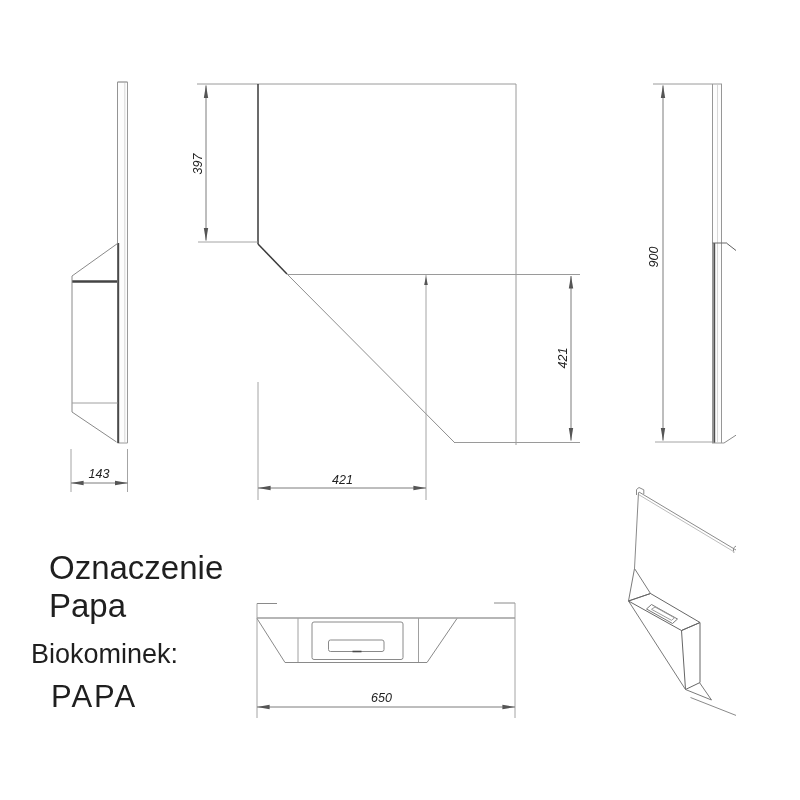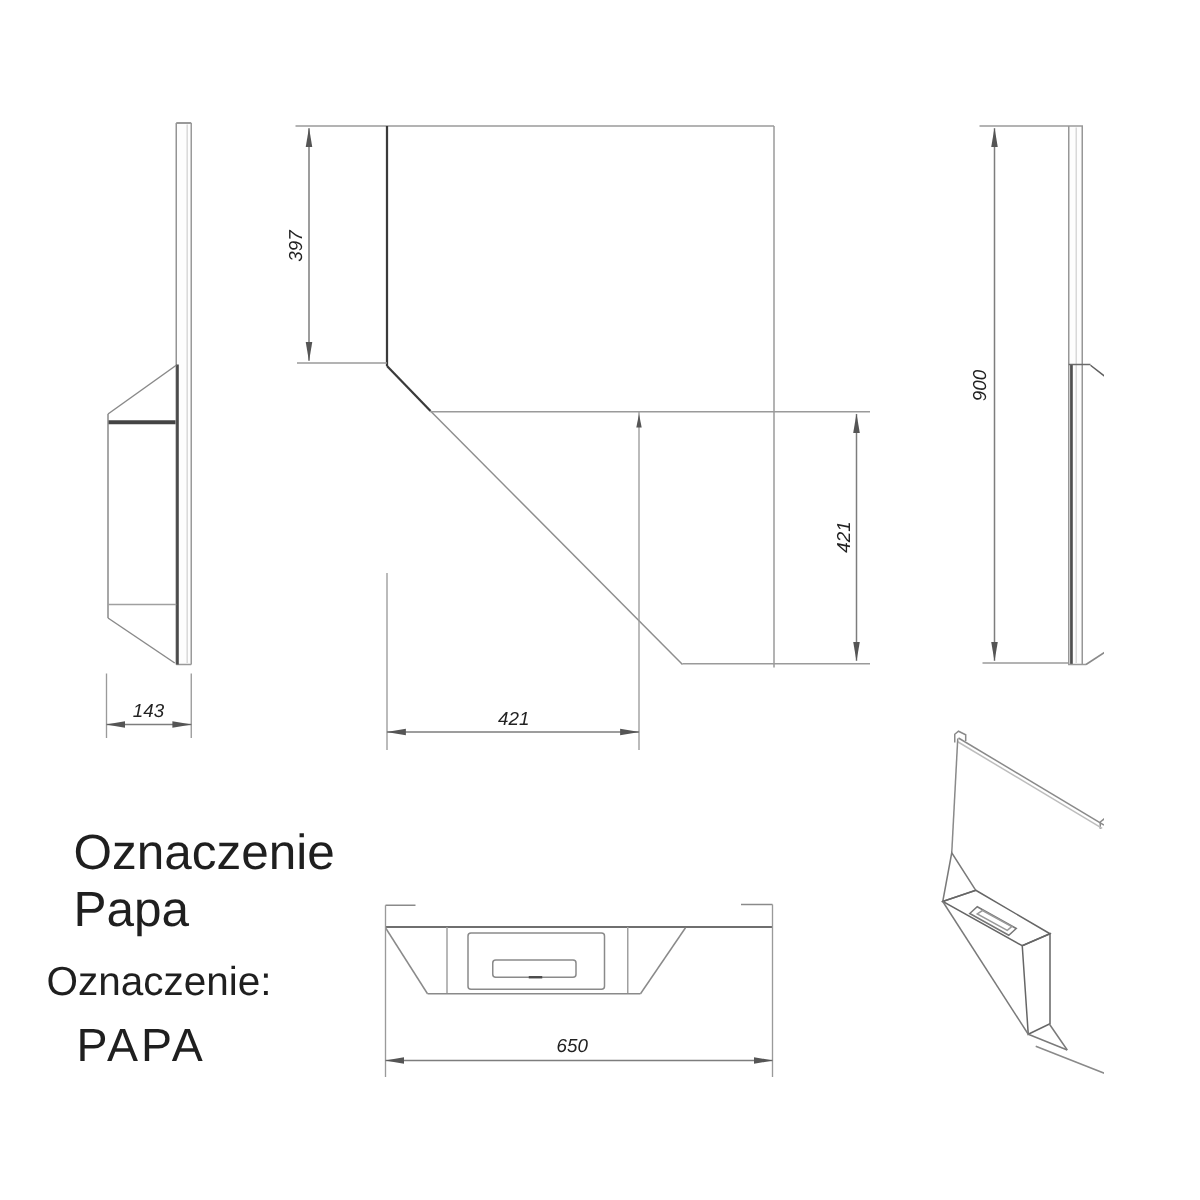--- a/index.html
+++ b/index.html
@@ -137,16 +137,16 @@
       <polygon points="655,607 674.5,617.8 671.5,620.3 651.5,609.3" stroke="#9a9a9a"></polygon>
       <polygon points="681.5,630.5 700,622.5 700,682.5 685.5,689.5" stroke="#666666"></polygon>
       <line x1="628.5" y1="601" x2="685.5" y2="689.5" stroke="#7a7a7a"></line>
       <line x1="685.5" y1="689.5" x2="711.5" y2="700" stroke="#7a7a7a"></line>
       <line x1="711.5" y1="700" x2="699.8" y2="683" stroke="#7a7a7a"></line>
     </g>
   </svg>
 
   <div class="cap t1">Oznaczenie</div>
   <div class="cap t2">Papa</div>
-  <div class="cap lab">Oznaczenie:</div>
+  <div class="cap lab">Biokominek:</div>
   <div class="cap val">PAPA</div>
 
 </div>
 
 </body></html>

